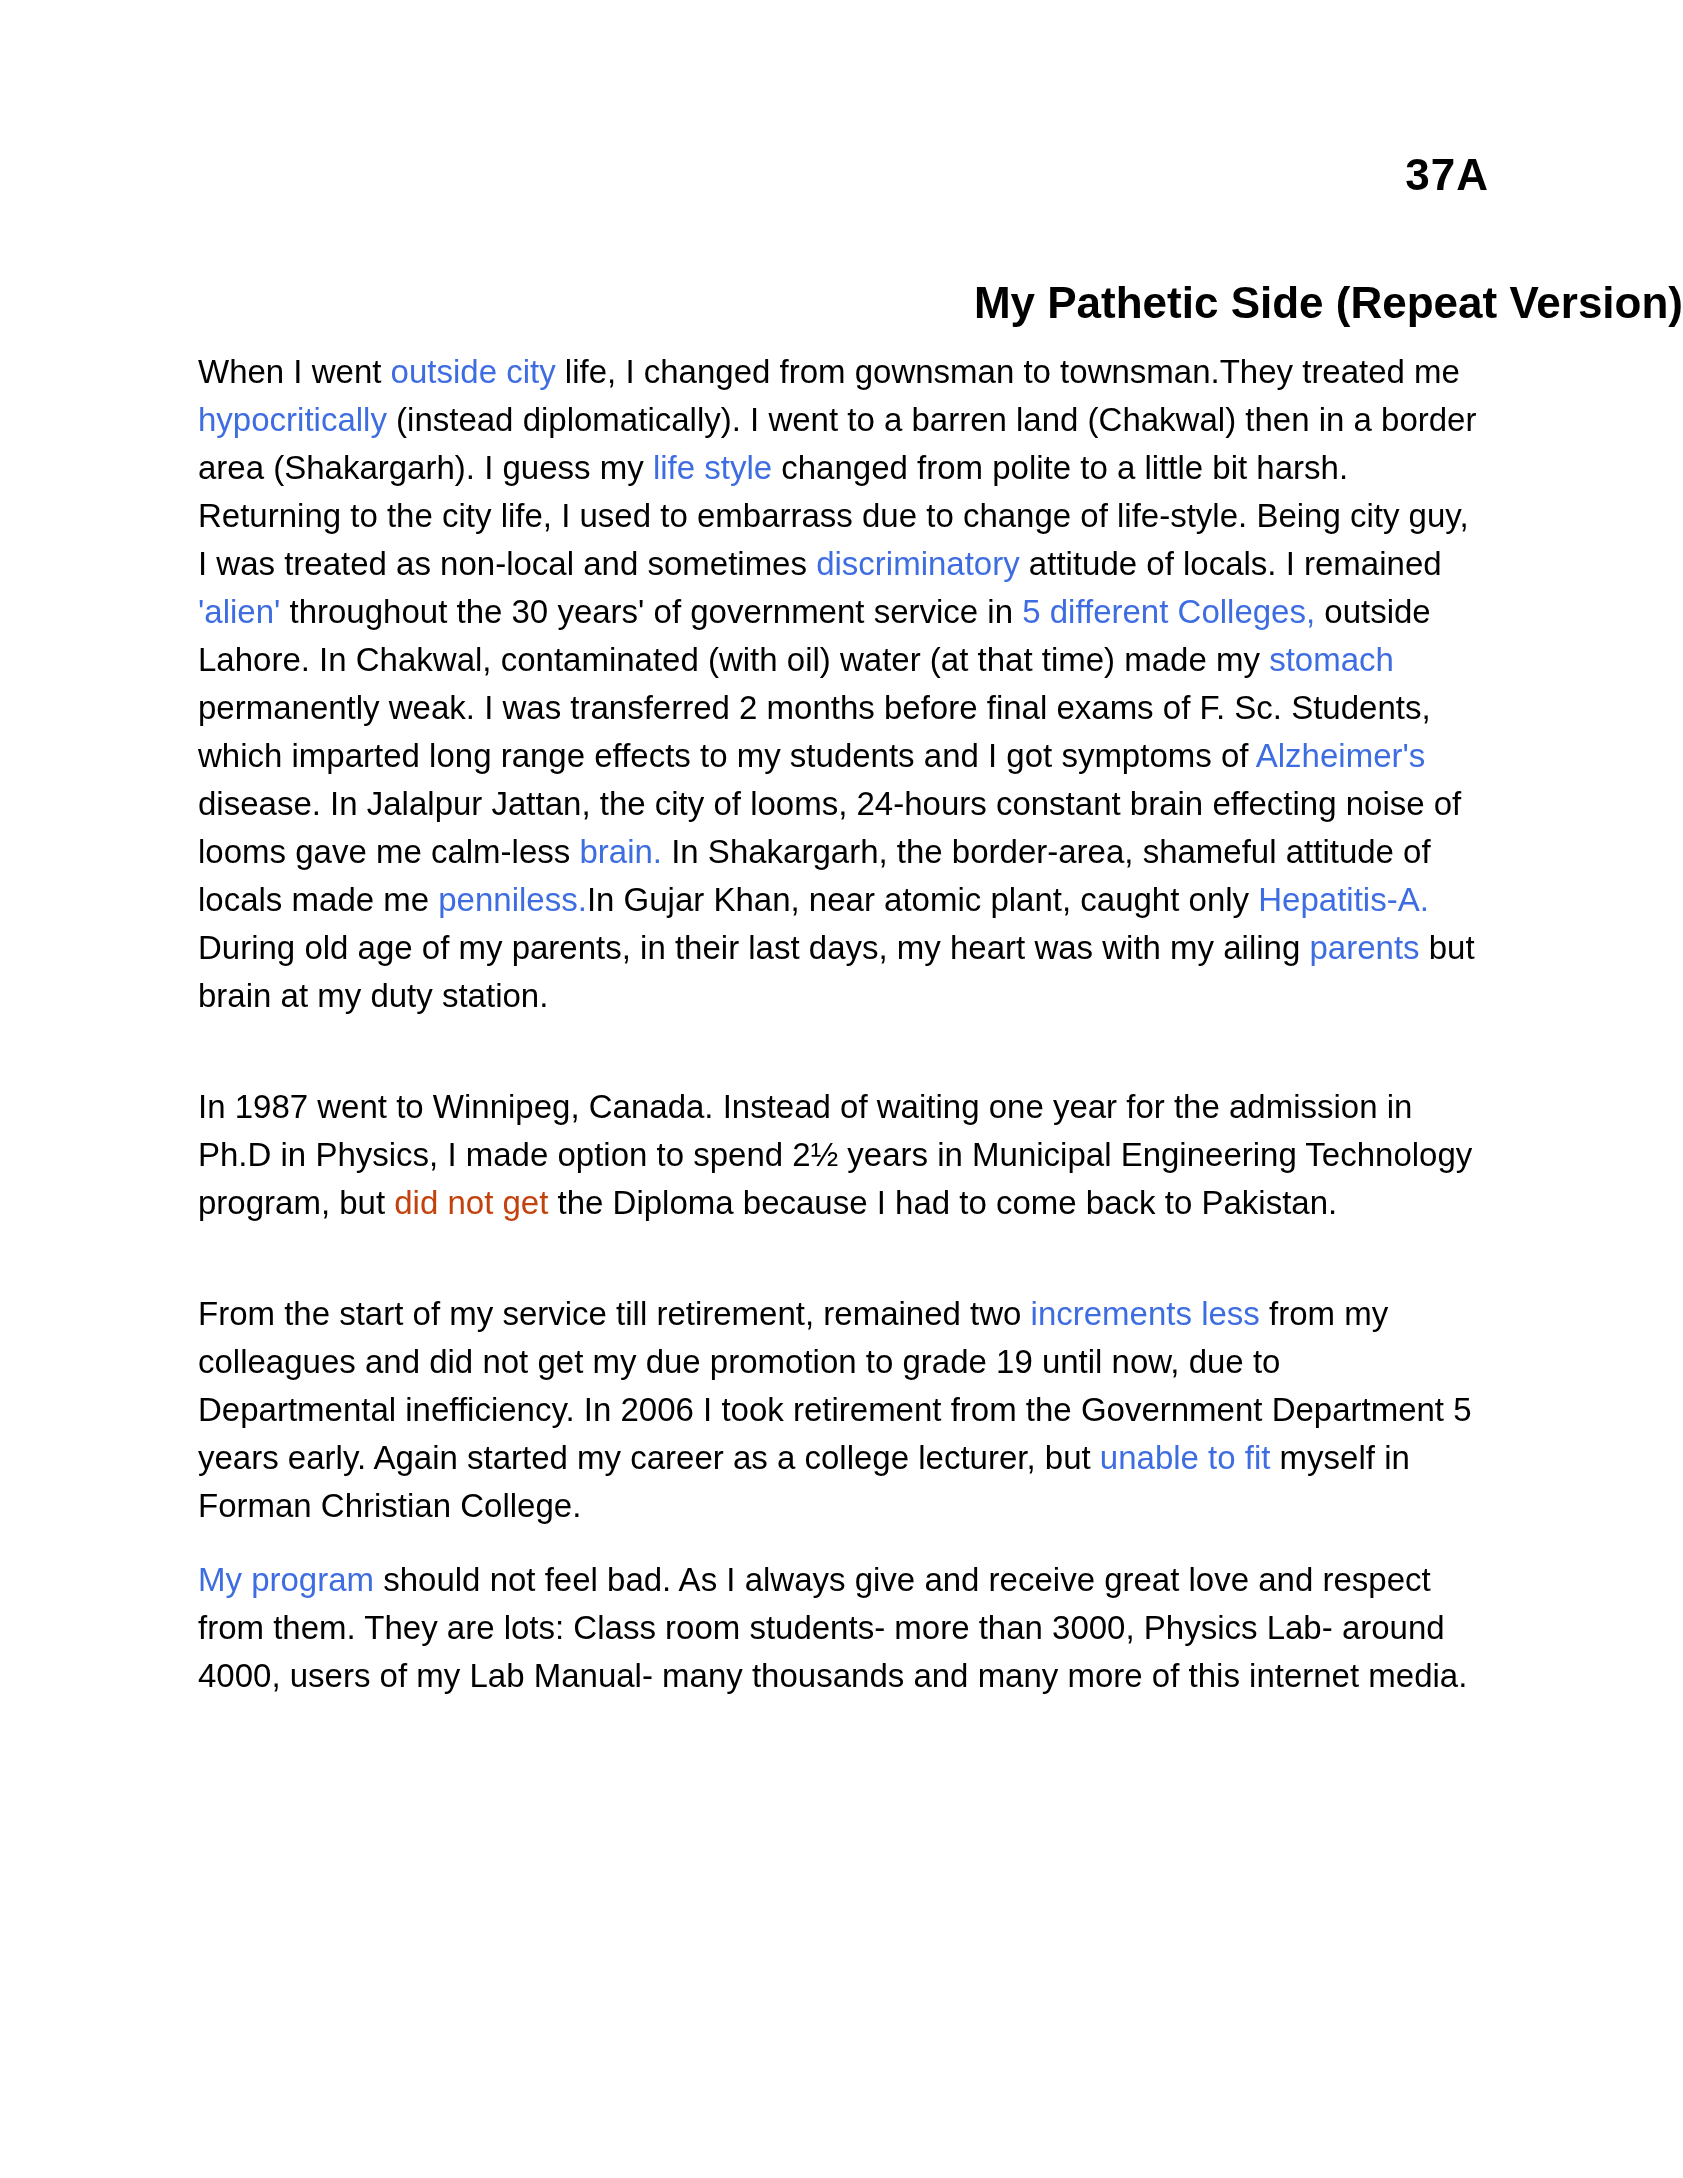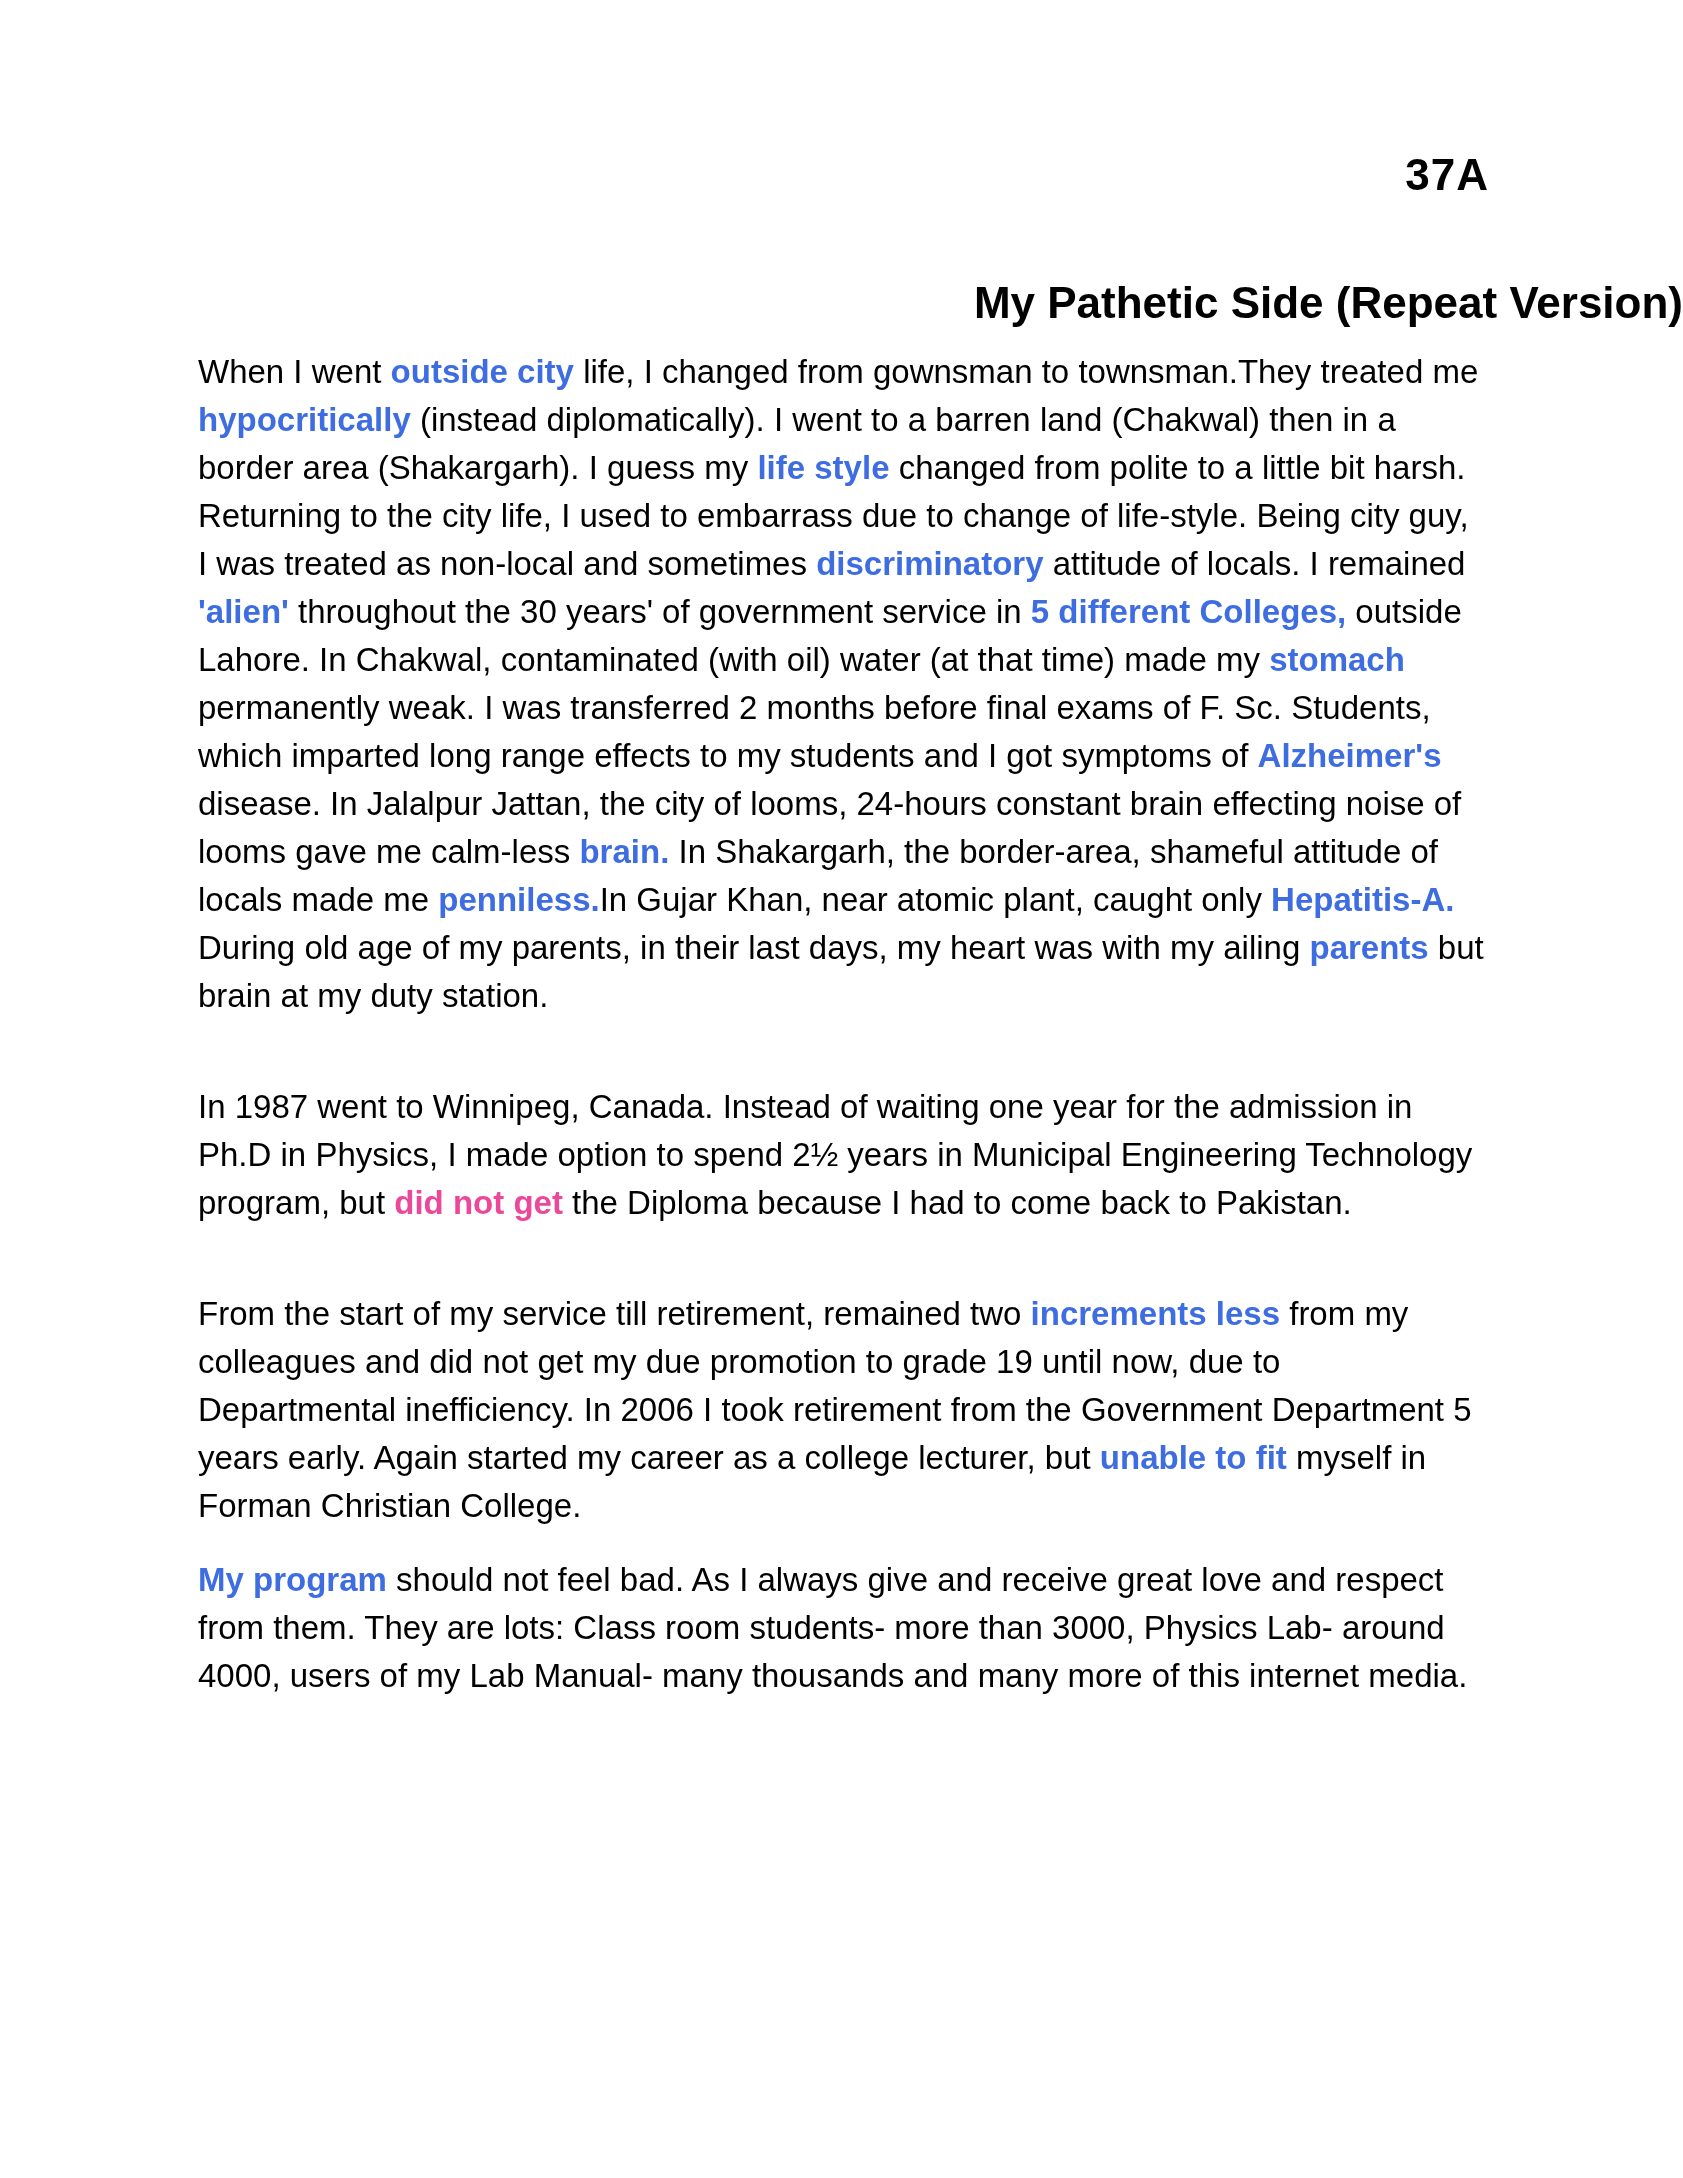--- a/index.html
+++ b/index.html
@@ -38,29 +38,29 @@
     font-size: 33px;
     line-height: 48px;
   }
   .doc-body p {
     margin: 0 0 63px 0;
   }
   .doc-body p:nth-child(3) {
     margin-bottom: 26px;
   }
   .doc-body .hl {
-    font-weight: bold;
+    font-weight: normal;
   }
 </style>
 </head>
 <body>
 
 <div class="page">
   <div class="page-number">37A</div>
   <h1 class="doc-title">My Pathetic Side (Repeat Version)</h1>
   <div class="doc-body">
       <p><span>When I went </span><span class="hl" style="color: rgb(62, 109, 225);">outside city</span><span> life, I changed from gownsman to townsman.They treated me </span><span class="hl" style="color: rgb(62, 109, 225);">hypocritically</span><span> (instead diplomatically). I went to a barren land (Chakwal) then in a border area (Shakargarh). I guess my </span><span class="hl" style="color: rgb(62, 109, 225);">life style</span><span> changed from polite to a little bit harsh. Returning to the city life, I used to embarrass due to change of life-style. Being city guy, I was treated as non-local and sometimes </span><span class="hl" style="color: rgb(62, 109, 225);">discriminatory</span><span> attitude of locals. I remained </span><span class="hl" style="color: rgb(62, 109, 225);">'alien'</span><span> throughout the 30 years' of government service in </span><span class="hl" style="color: rgb(62, 109, 225);">5 different Colleges,</span><span> outside Lahore. In Chakwal, contaminated (with oil) water (at that time) made my </span><span class="hl" style="color: rgb(62, 109, 225);">stomach</span><span> permanently weak. I was transferred 2 months before final exams of F. Sc. Students, which imparted long range effects to my students and I got symptoms of </span><span class="hl" style="color: rgb(62, 109, 225);">Alzheimer's</span><span> disease. In Jalalpur Jattan, the city of looms, 24-hours constant brain effecting noise of looms gave me calm-less </span><span class="hl" style="color: rgb(62, 109, 225);">brain.</span><span> In Shakargarh, the border-area, shameful attitude of locals made me </span><span class="hl" style="color: rgb(62, 109, 225);">penniless.</span><span>In Gujar Khan, near atomic plant, caught only </span><span class="hl" style="color: rgb(62, 109, 225);">Hepatitis-A.</span><span> During old age of my parents, in their last days, my heart was with my ailing </span><span class="hl" style="color: rgb(62, 109, 225);">parents</span><span> but brain at my duty station.</span></p>
-      <p><span>In 1987 went to Winnipeg, Canada. Instead of waiting one year for the admission in Ph.D in Physics, I made option to spend 2½ years in Municipal Engineering Technology program, but </span><span class="hl" style="color: #ec4899;">did not get</span><span> the Diploma because I had to come back to Pakistan.</span></p>
+      <p><span>In 1987 went to Winnipeg, Canada. Instead of waiting one year for the admission in Ph.D in Physics, I made option to spend 2½ years in Municipal Engineering Technology program, but </span><span class="hl" style="color: #c2410c;">did not get</span><span> the Diploma because I had to come back to Pakistan.</span></p>
       <p><span>From the start of my service till retirement, remained two </span><span class="hl" style="color: rgb(62, 109, 225);">increments less</span><span> from my colleagues and did not get my due promotion to grade 19 until now, due to Departmental inefficiency. In 2006 I took retirement from the Government Department 5 years early. Again started my career as a college lecturer, but </span><span class="hl" style="color: rgb(62, 109, 225);">unable to fit</span><span> myself in Forman Christian College.</span></p>
       <p><span class="hl" style="color: rgb(62, 109, 225);">My program</span><span> should not feel bad. As I always give and receive great love and respect from them. They are lots: Class room students- more than 3000, Physics Lab- around 4000, users of my Lab Manual- many thousands and many more of this internet media.</span></p>
     </div>
 </div>
 
 
 </body></html>

